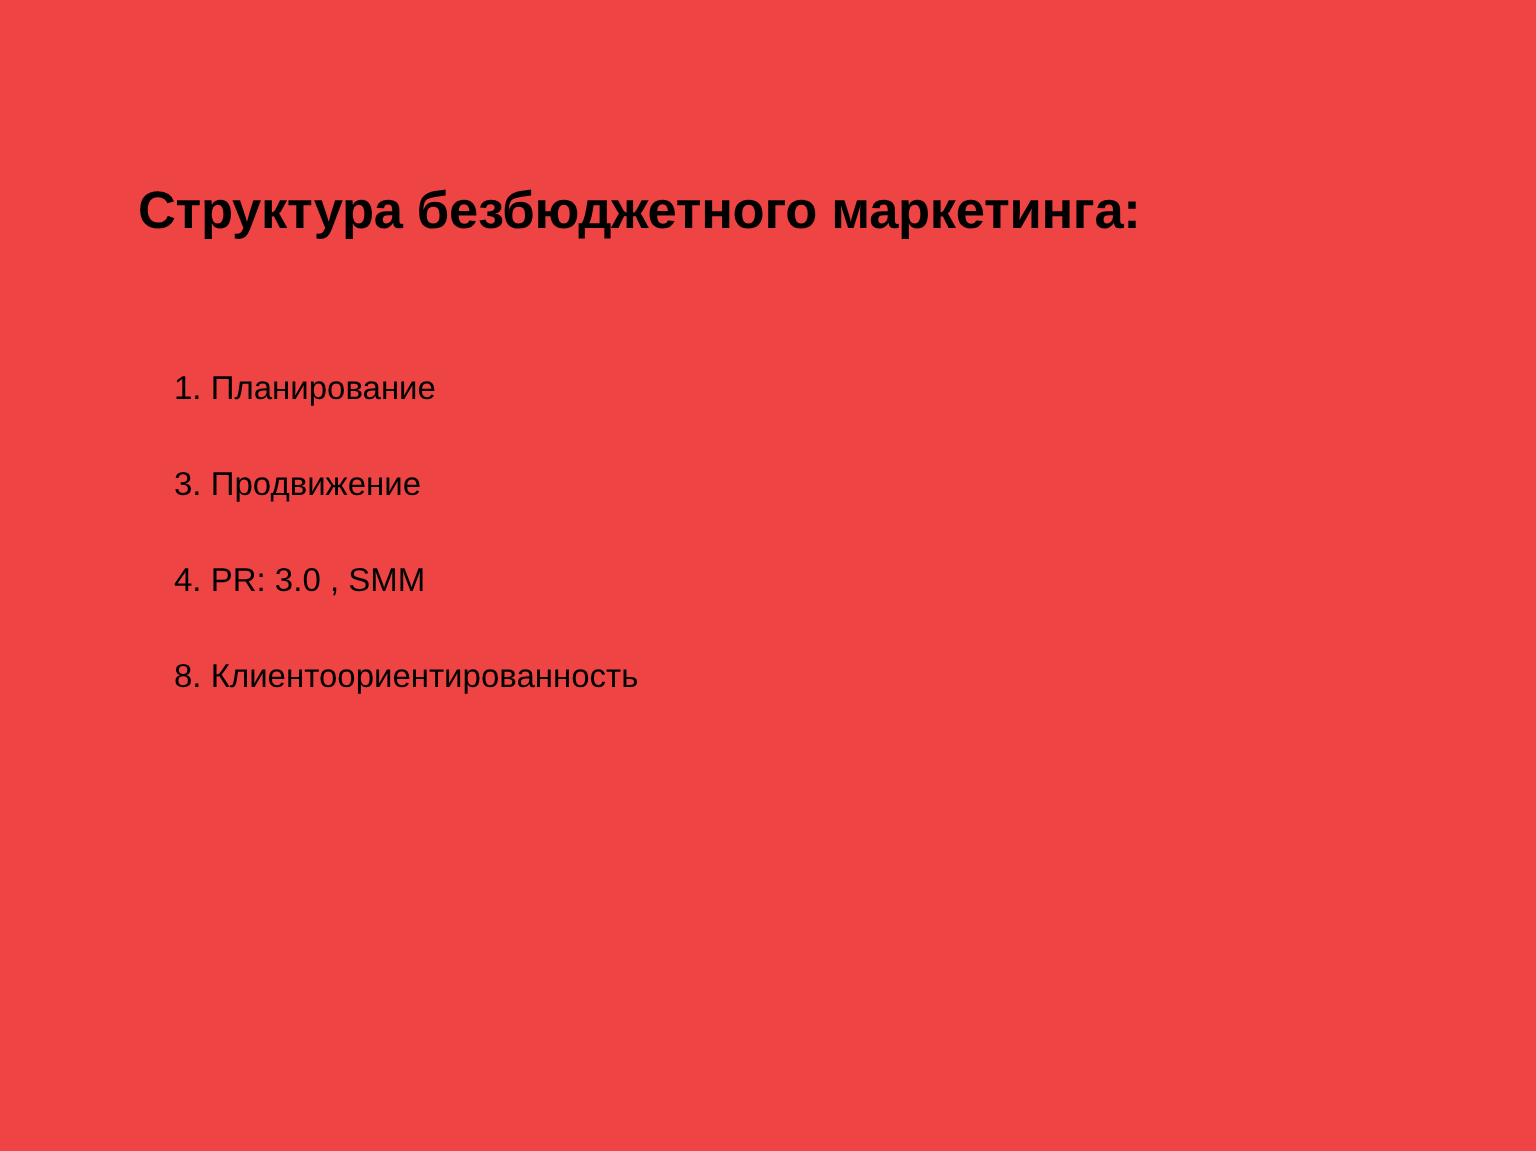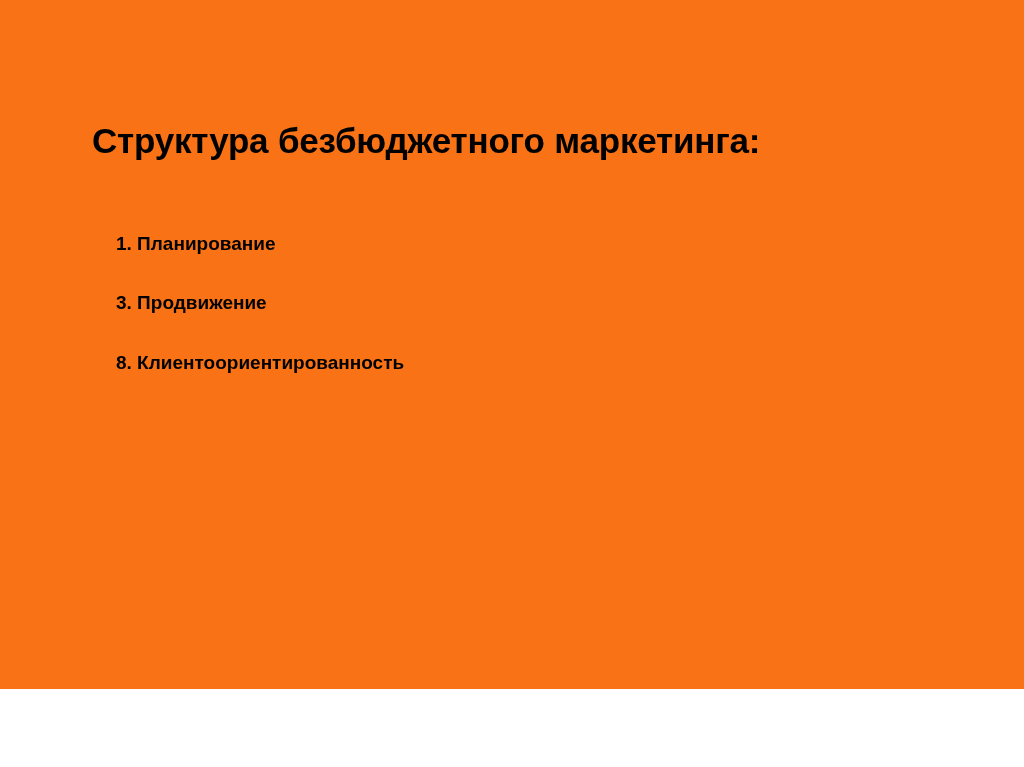--- a/index.html
+++ b/index.html
@@ -10,62 +10,63 @@
   body {
     width: 1024px;
     height: 767px;
     font-family: "Liberation Sans", sans-serif;
     color: #000000;
     overflow: hidden;
   }
   .slide {
     position: relative;
     width: 1024px;
-    height: 689px;
-    background: #f97316;
+    height: 767px;
+    background: #ef4444;
     box-sizing: border-box;
   }
   .slide-title {
     position: absolute;
     left: 92px;
     top: 120px;
     width: 860px;
     font-size: 35px;
     font-weight: bold;
     line-height: 1.2;
     letter-spacing: -0.2px;
     color: #000000;
   }
   .slide-body {
     position: absolute;
     left: 116px;
     top: 225px;
     width: 840px;
   }
   .body-item {
-    font-size: 19px;
-    font-weight: bold;
+    font-size: 22px;
+    font-weight: normal;
     line-height: 1.55;
     color: #000000;
-    margin: 4px 0 30px 0;
+    margin: 17px 0 30px 0;
     max-width: 600px;
   }
   .body-item:last-child {
     margin-bottom: 0;
   }
   .item-wrap {
     max-width: 590px;
   }
 </style>
 </head>
 <body>
 
 <div class="slide">
 
   <div class="slide-title">Структура безбюджетного маркетинга:</div>
 
   <div class="slide-body">
     <div class="body-item item-wrap">1. Планирование</div>
     <div class="body-item item-wrap">3. Продвижение</div>
+    <div class="body-item item-wrap">4. PR: 3.0 , SMM</div>
     <div class="body-item item-wrap">8. Клиентоориентированность</div>
   </div>
 
 </div>
 
 </body></html>

